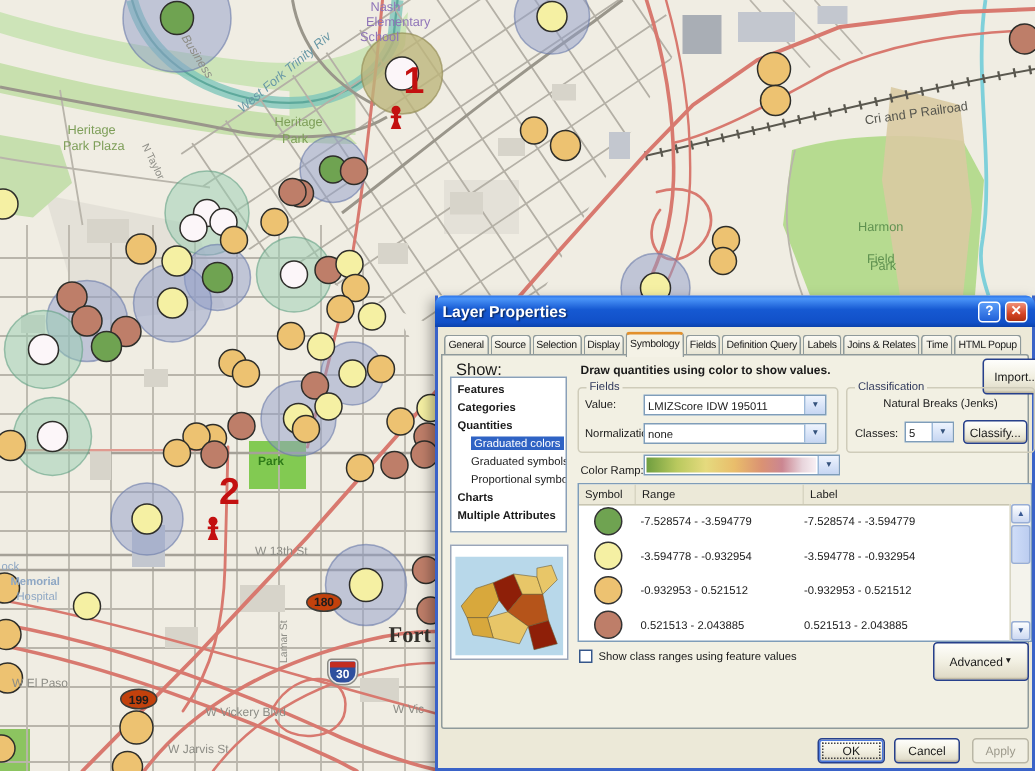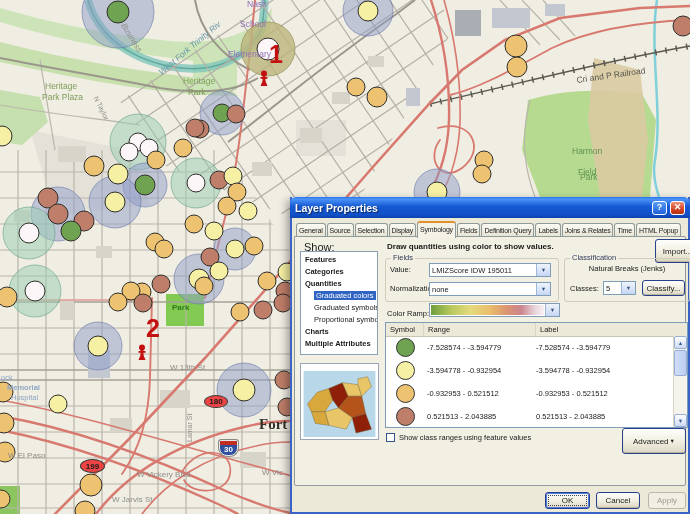--- a/index.html
+++ b/index.html
@@ -2,21 +2,21 @@
 <html><head>
 <meta charset="utf-8">
 <style>
   html,body{margin:0;padding:0}
   body{width:690px;height:514px;overflow:hidden;position:relative;
        font-family:"Liberation Sans",sans-serif;background:#f0ede3}
   #map{position:absolute;left:0;top:0;z-index:0}
   #map-overlay{position:absolute;left:0;top:0;width:552px;height:514px;z-index:1}
   .mlabel{position:absolute;white-space:nowrap;line-height:1;transform-origin:0 0}
   .mnum{position:absolute;font-size:25px;font-weight:bold;color:#c31010;line-height:1}
-  .mshield{position:absolute;background:#ef4444;border:1.5px solid #3c3c38;border-radius:50%;
+  .mshield{position:absolute;background:#c2410c;border:1.5px solid #3c3c38;border-radius:50%;
            display:flex;align-items:center;justify-content:center;font-size:8px;font-weight:bold;color:#1c1c1c;box-sizing:border-box}
   .mshield.interstate{border-radius:2px 2px 8px 8px;background:#2f4f9e;color:#fff;border:1px solid #e8e8e8;
            box-shadow:0 0 0 1px #8a8a84;padding-top:3px;overflow:hidden}
   .mshield.interstate::before{content:"";position:absolute;top:0;left:0;right:0;height:3.5px;background:#c22d20}
   .mmarker{position:absolute}
 
   
   #dialog{position:absolute;left:290px;top:197px;width:400px;height:317px;z-index:10;
           background:#ece9d8;box-sizing:border-box;font-size:8px;color:#1a1a1a;
           border-left:2px solid #3a63c8;border-right:2px solid #3a63c8;border-bottom:2px solid #3a63c8;
@@ -286,21 +286,21 @@
       <circle cx="5" cy="452" r="10" fill="#EDC271" stroke="#2e2e2a" stroke-width="1"></circle>
       <circle cx="91" cy="485" r="11" fill="#EDC271" stroke="#2e2e2a" stroke-width="1"></circle>
       <circle cx="85" cy="511" r="10" fill="#EDC271" stroke="#2e2e2a" stroke-width="1"></circle>
       <circle cx="1" cy="499" r="9" fill="#EDC271" stroke="#2e2e2a" stroke-width="1"></circle>
       <circle cx="437" cy="192" r="10" fill="#F5F0A3" stroke="#2e2e2a" stroke-width="1"></circle>
     </g>
 </svg>
 
 <div id="map-overlay">
     <div class="mlabel" style="left: 247px; top: 0px; color: rgb(143, 116, 184); font-size: 8.5px;">Nash</div>
-    <div class="mlabel" style="left: 228px; top: 10px; color: rgb(143, 116, 184); font-size: 8.5px; margin-top: 40px;">Elementary</div>
+    <div class="mlabel" style="left: 244px; top: 10px; color: rgb(143, 116, 184); font-size: 8.5px;">Elementary</div>
     <div class="mlabel" style="left: 240px; top: 20px; color: rgb(143, 116, 184); font-size: 8.5px;">School</div>
     <div class="mlabel" style="left: 45px; top: 82px; color: rgb(125, 158, 88); font-size: 8.5px;">Heritage</div>
     <div class="mlabel" style="left: 42px; top: 93px; color: rgb(125, 158, 88); font-size: 8.5px;">Park Plaza</div>
     <div class="mlabel" style="left: 183px; top: 77px; color: rgb(125, 158, 88); font-size: 8.5px;">Heritage</div>
     <div class="mlabel" style="left: 188px; top: 88px; color: rgb(125, 158, 88); font-size: 8.5px;">Park</div>
     <div class="mlabel" style="left: 157px; top: 70px; color: rgb(104, 152, 166); font-size: 8.5px; transform: rotate(-40deg); font-style: italic;">West Fork Trinity Riv</div>
     <div class="mlabel" style="left: 126px; top: 22px; color: rgb(141, 141, 134); font-size: 8px; transform: rotate(58deg); font-style: italic;">Business</div>
     <div class="mlabel" style="left: 99px; top: 95px; color: rgb(141, 141, 134); font-size: 7px; transform: rotate(64deg);">N Taylor</div>
     <div class="mlabel" style="left: 572px; top: 147px; color: rgb(95, 145, 80); font-size: 8.5px;">Harmon</div>
     <div class="mlabel" style="left: 578px; top: 160px; color: rgb(95, 145, 80); font-size: 8.5px; margin-top: 8px;">Field</div>

